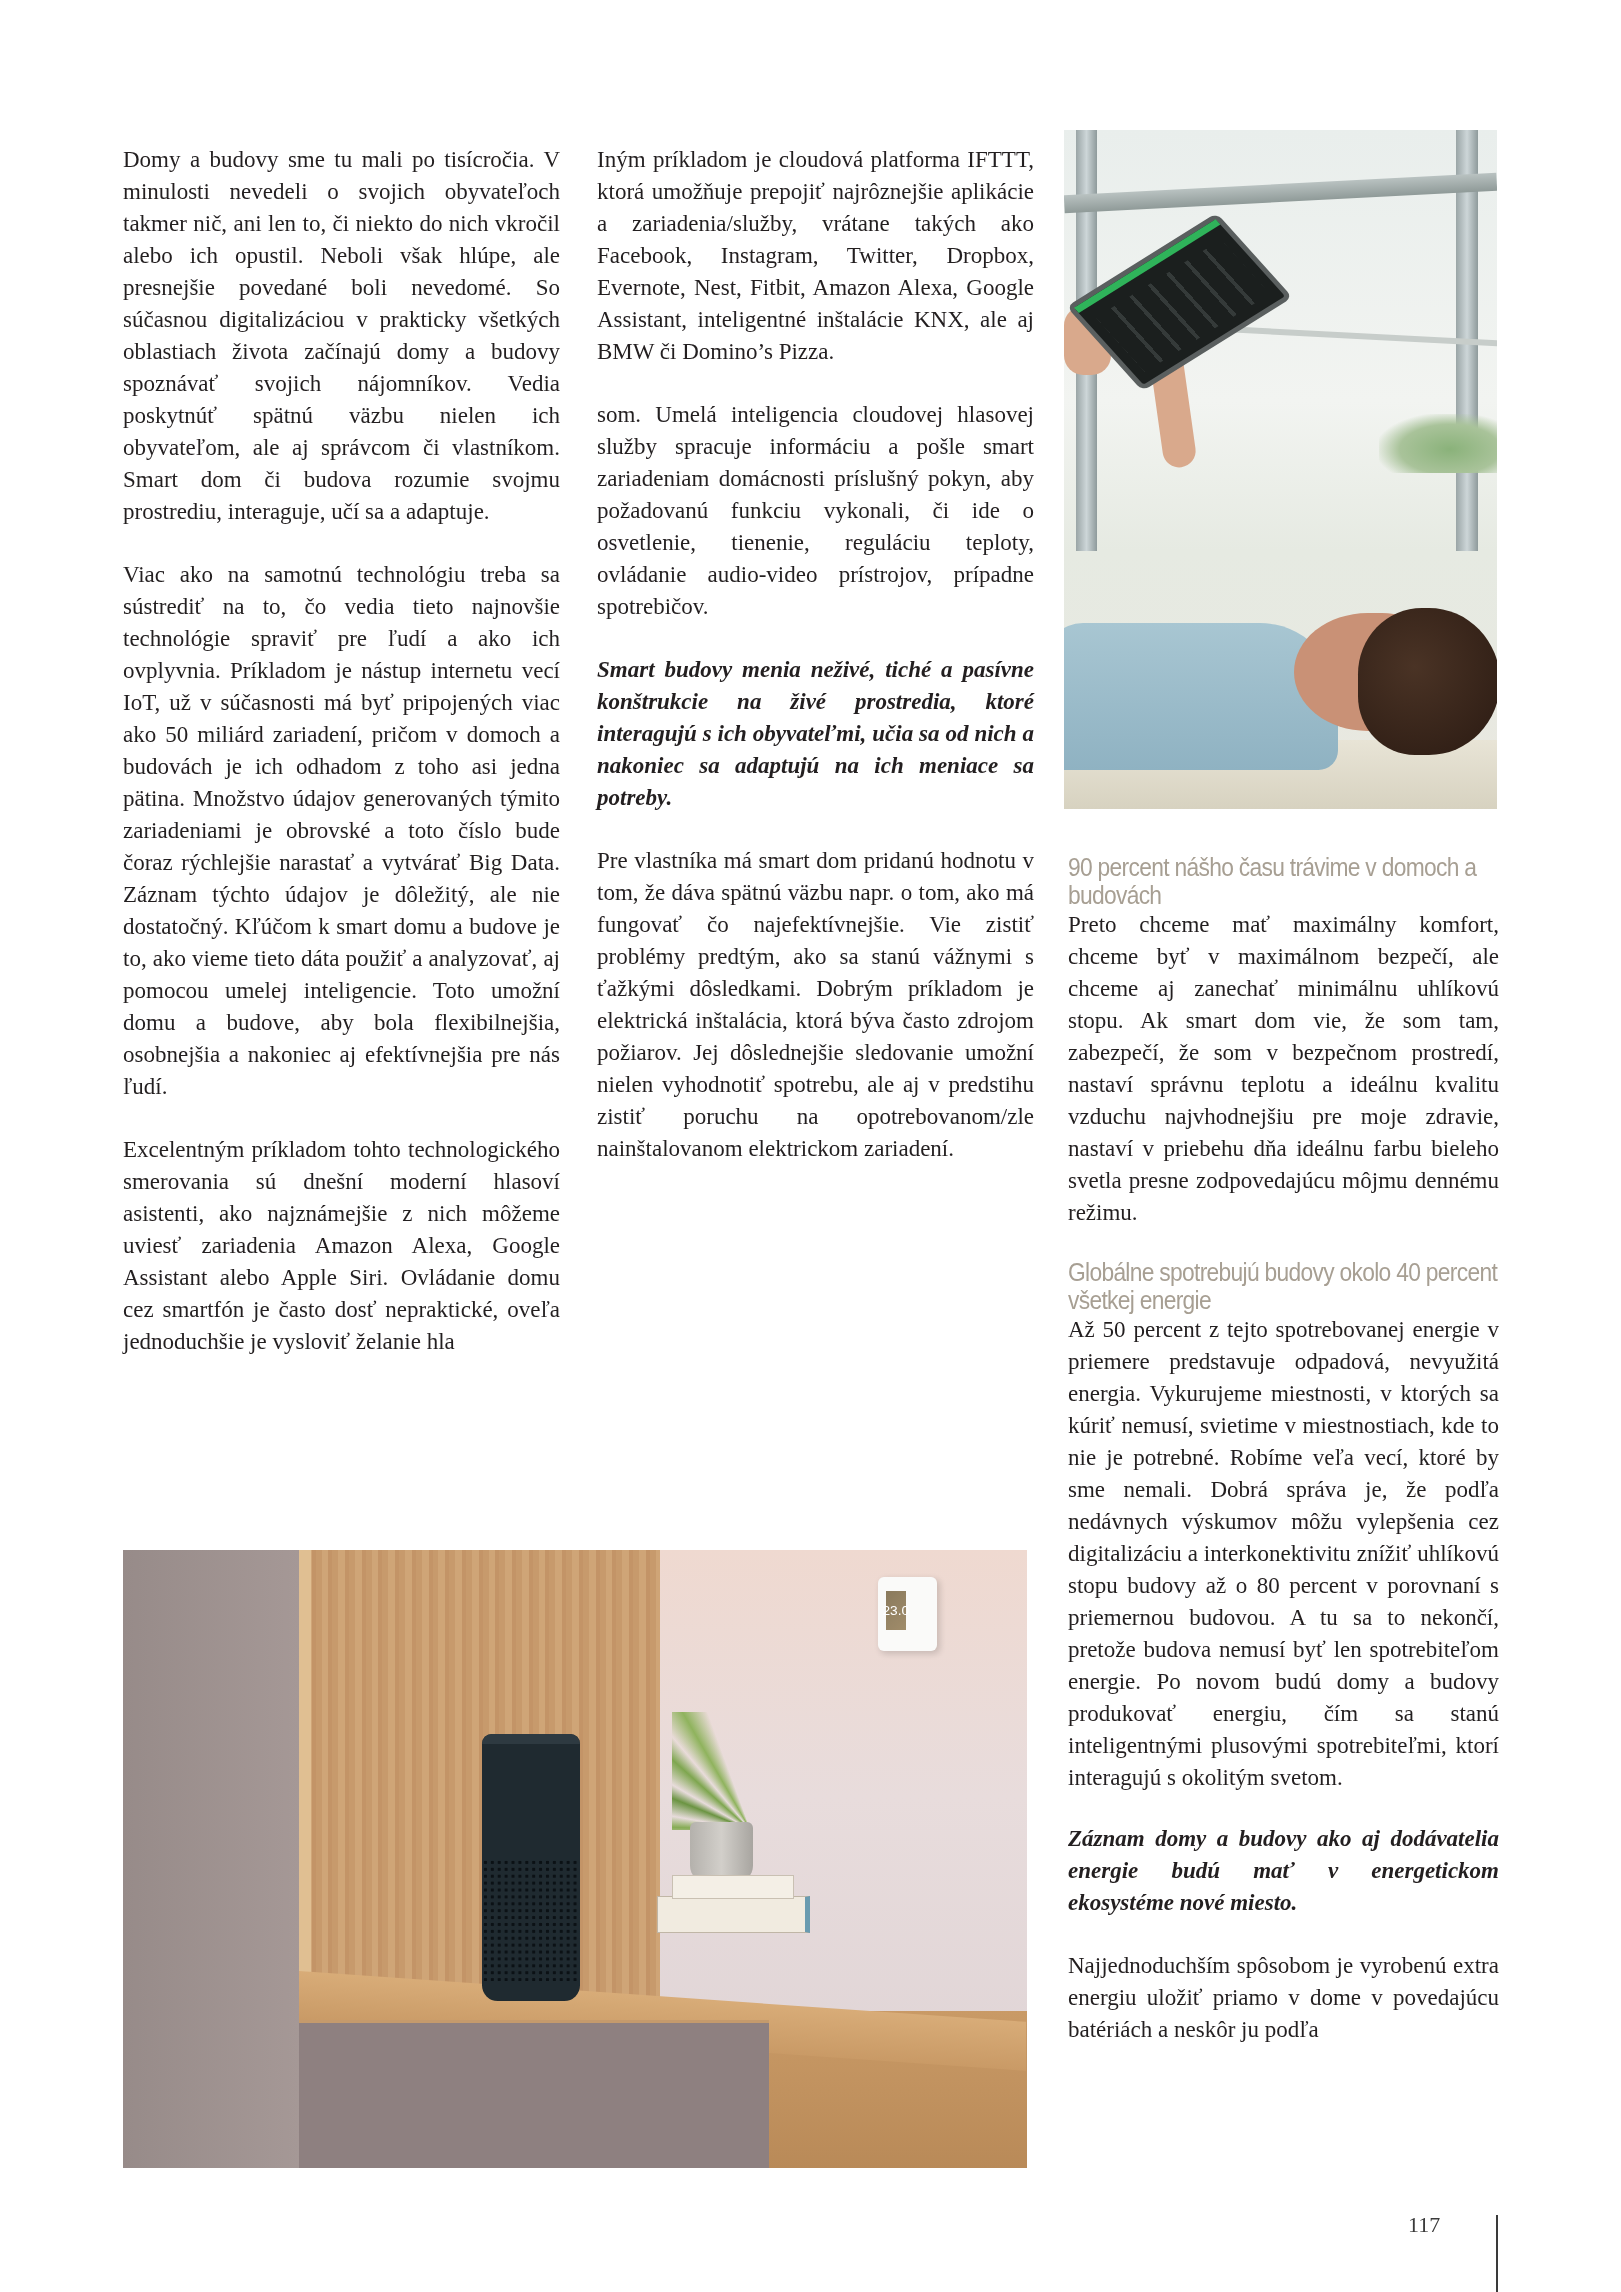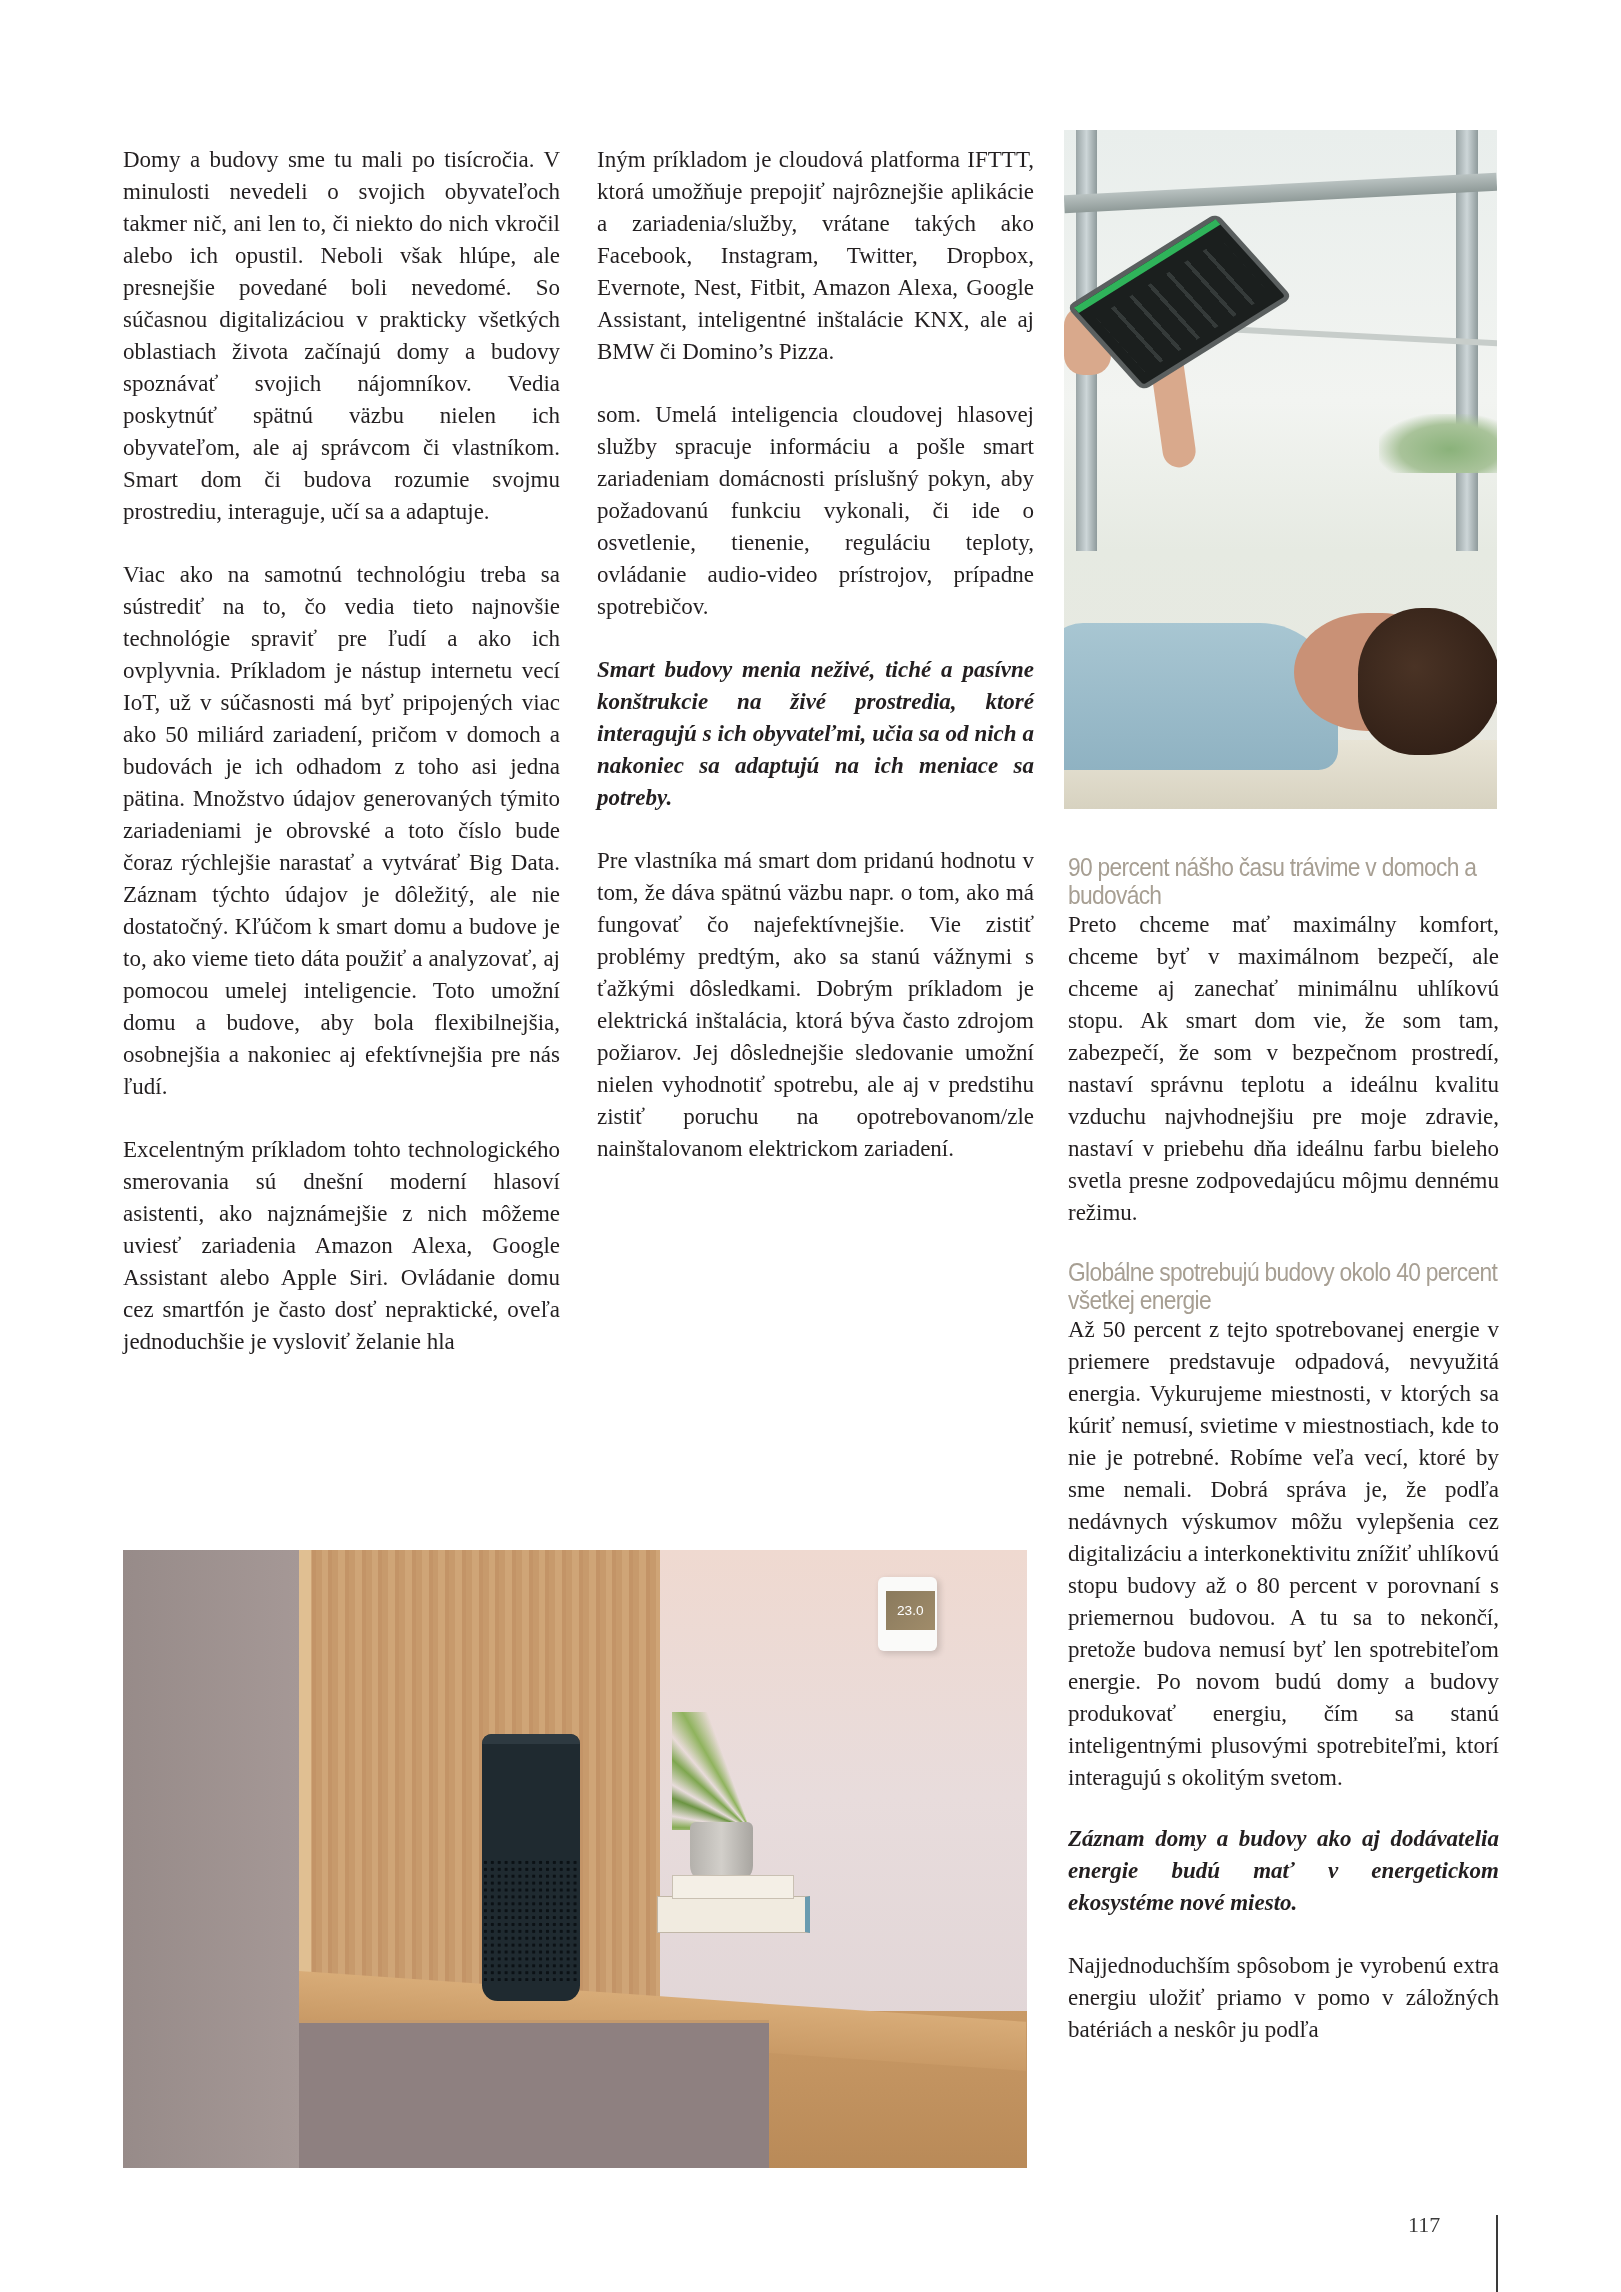--- a/index.html
+++ b/index.html
@@ -74,21 +74,21 @@
   #photo-bottom .speaker { position: absolute; left: 359px; top: 184px; width: 98px; height: 267px; background: #1f2a30; border-radius: 9.8px 9.8px 15.7px 15.7px; }
   #photo-bottom .speaker .grille { position: absolute; left: 0; right: 0; top: 125px; bottom: 19.6px;
     background-image: radial-gradient(circle, #0b1115 1.6px, transparent 2px); background-size: 6.9px 6.9px; }
   #photo-bottom .speaker .cap { position: absolute; left: 0; right: 0; top: 0; height: 9.8px; background: #2e3a41; border-radius: 9.8px 9.8px 0 0; }
   #photo-bottom .plant { position: absolute; left: 549px; top: 162px; width: 157px; height: 118px;
     background: conic-gradient(from 200deg at 50% 100%, transparent 0deg, #7ea64f 10deg, transparent 16deg, #6b9442 24deg, transparent 30deg, #8fb35d 40deg, transparent 46deg, #739c47 56deg, transparent 62deg, #86ac55 72deg, transparent 80deg, #6b9442 92deg, transparent 100deg, #7ea64f 112deg, transparent 120deg, #8fb35d 130deg, transparent 140deg); }
   #photo-bottom .pot { position: absolute; left: 567px; top: 272px; width: 63px; height: 61px; background: linear-gradient(90deg,#b4b1ac,#d2cfca,#a8a5a0); border-radius: 5.9px 5.9px 17.6px 17.6px; }
   #photo-bottom .book1 { position: absolute; left: 549px; top: 325px; width: 120px; height: 21.6px; background: #f4efe6; border: 1px solid #c9c0b2; }
   #photo-bottom .book2 { position: absolute; left: 534px; top: 346px; width: 147px; height: 35px; background: #f1ebe0; border: 1px solid #c0b6a6; border-right: 5.9px solid #6a9bb0; }
   #photo-bottom .thermostat { position: absolute; left: 755px; top: 27.4px; width: 59px; height: 74px; background: #fafaf9; border-radius: 5.9px; box-shadow: 2.9px 2.9px 5.9px rgba(0,0,0,.15); }
-  #photo-bottom .thermostat .screen { position: absolute; left: 7.8px; top: 13.7px; width: 49px; height: 39px; background: linear-gradient(135deg,#8a7a5d,#a08c6a); display:flex; align-items:center; justify-content:center;
+  #photo-bottom .thermostat .screen { position: absolute; left: 7.8px; top: 13.7px; width: 20px; height: 39px; background: linear-gradient(135deg,#8a7a5d,#a08c6a); display:flex; align-items:center; justify-content:center;
     color: #fff; font-family: "Liberation Sans", sans-serif; font-size: 13.7px; }
 
   #page-number {
     position: absolute; left: 1408px; top: 2212px;
     font-family: Liberation Serif, serif;
     font-size: 22px; color: #3a3a3a;
   }
   #page-rule { position: absolute; left: 1496px; top: 2215px; width: 2px; height: 77px; background: #3a3a3a; }
 </style>
 </head>
@@ -128,21 +128,21 @@
 <div id="col3" class="col">
   <div class="sec">
     <h2 style="color:#a79f93">90 percent nášho času trávime v domoch a budovách</h2>
     <p>Preto chceme mať maximálny komfort, chceme byť v maximálnom bezpečí, ale chceme aj zanechať minimálnu uh­líkovú stopu. Ak smart dom vie, že som tam, zabezpečí, že som v bezpečnom prostredí, nastaví správnu teplotu a ide­álnu kvalitu vzduchu najvhodnejšiu pre moje zdravie, nastaví v priebehu dňa ideálnu farbu bieleho svetla presne zod­povedajúcu môjmu dennému režimu.</p>
   </div>
   <div class="sec">
     <h2 style="color:#a79f93">Globálne spotrebujú budovy okolo 40 percent všetkej energie</h2>
     <p>Až 50 percent z tejto spotrebovanej energie v priemere predstavuje odpa­dová, nevyužitá energia. Vykurujeme miestnosti, v ktorých sa kúriť nemu­sí, svietime v miestnostiach, kde to nie je potrebné. Robíme veľa vecí, ktoré by sme nemali. Dobrá správa je, že podľa nedávnych výskumov môžu vylepšenia cez digitalizáciu a interkonektivitu znížiť uhlíkovú stopu budovy až o 80 percent v porovnaní s priemernou budovou. A tu sa to nekončí, pretože budova ne­musí byť len spotrebiteľom energie. Po novom budú domy a budovy produko­vať energiu, čím sa stanú inteligentnými plusovými spotrebiteľmi, ktorí interagu­jú s okolitým svetom.</p>
   </div>
   <p class="bi">Záznam domy a budovy ako aj dodáva­telia energie budú mať v energetickom ekosystéme nové miesto.</p>
-  <p>Najjednoduchším spôsobom je vyrobe­nú extra energiu uložiť priamo v pomo v záložných batériách a neskôr ju podľa</p>
+  <p>Najjednoduchším spôsobom je vyrobe­nú extra energiu uložiť priamo v dome v povedajúcu batériách a neskôr ju podľa</p>
 </div>
 
 <div id="photo-bottom">
   <div class="wall-left"></div>
   <div class="wall-right"></div>
   <div class="wood-back"></div>
   <div class="wood-edge"></div>
   <div class="shelf-front"></div>
   <div class="shelf-top"></div>
   <div class="drawer"></div>

